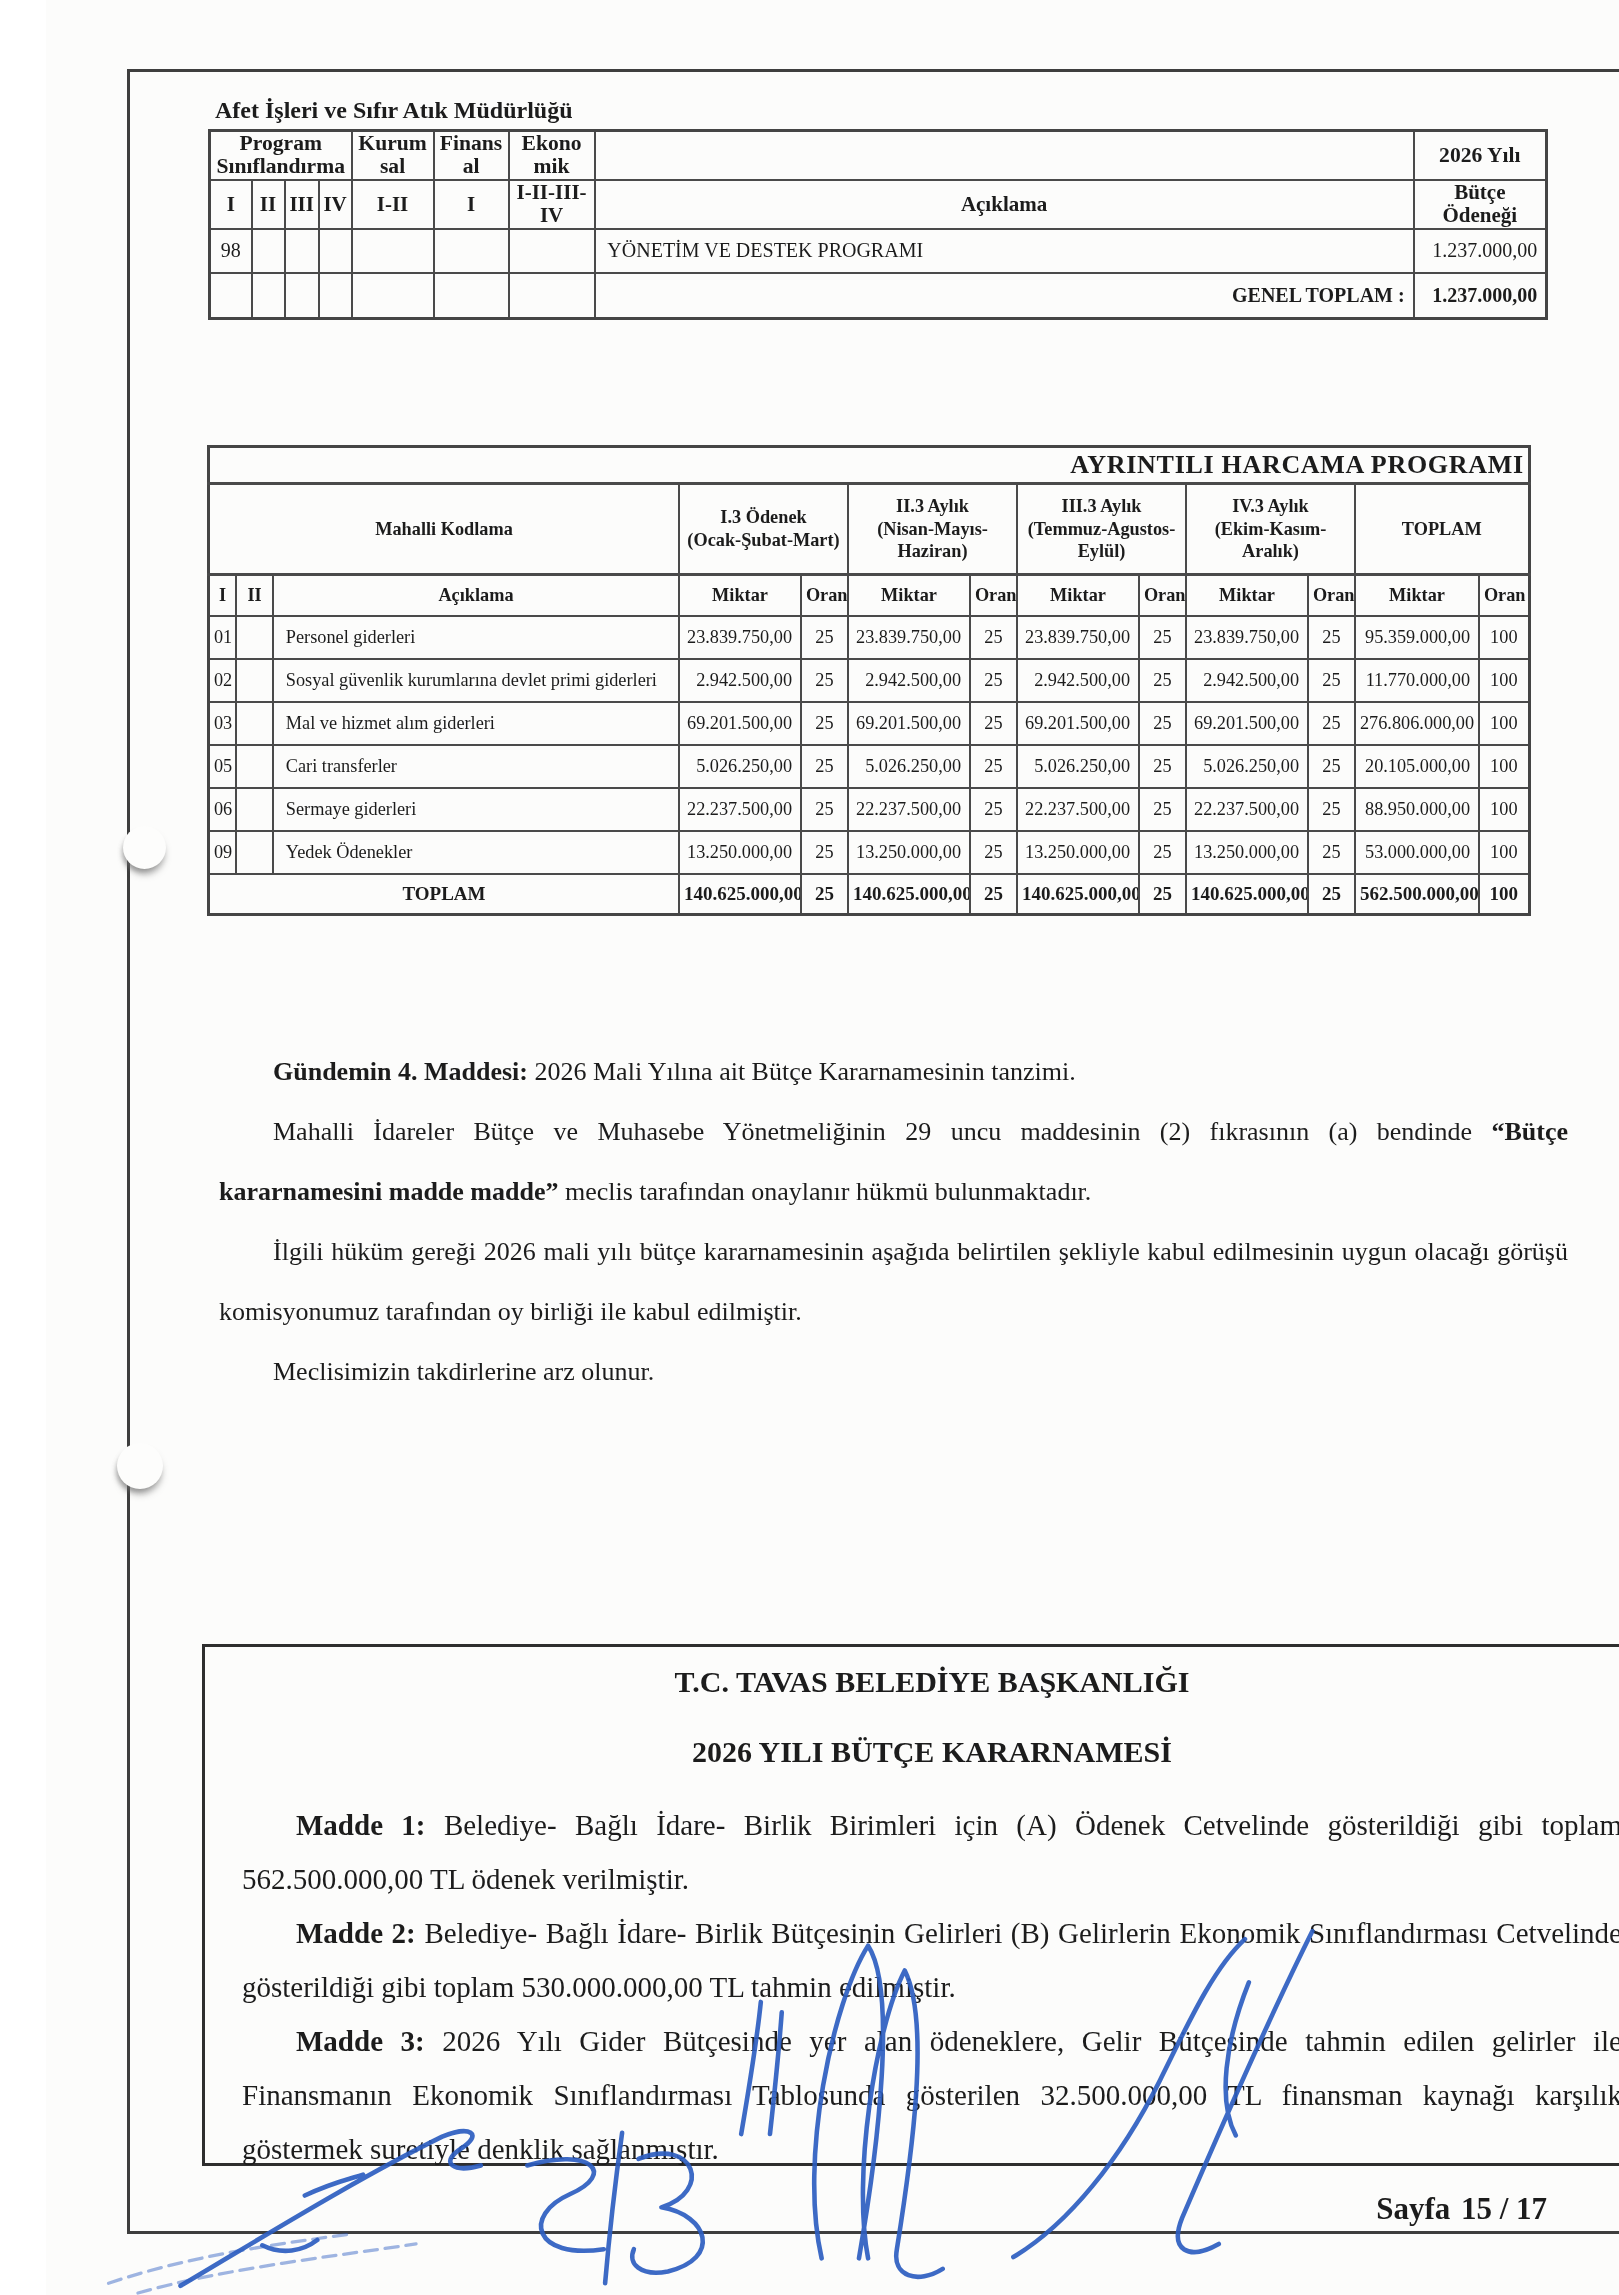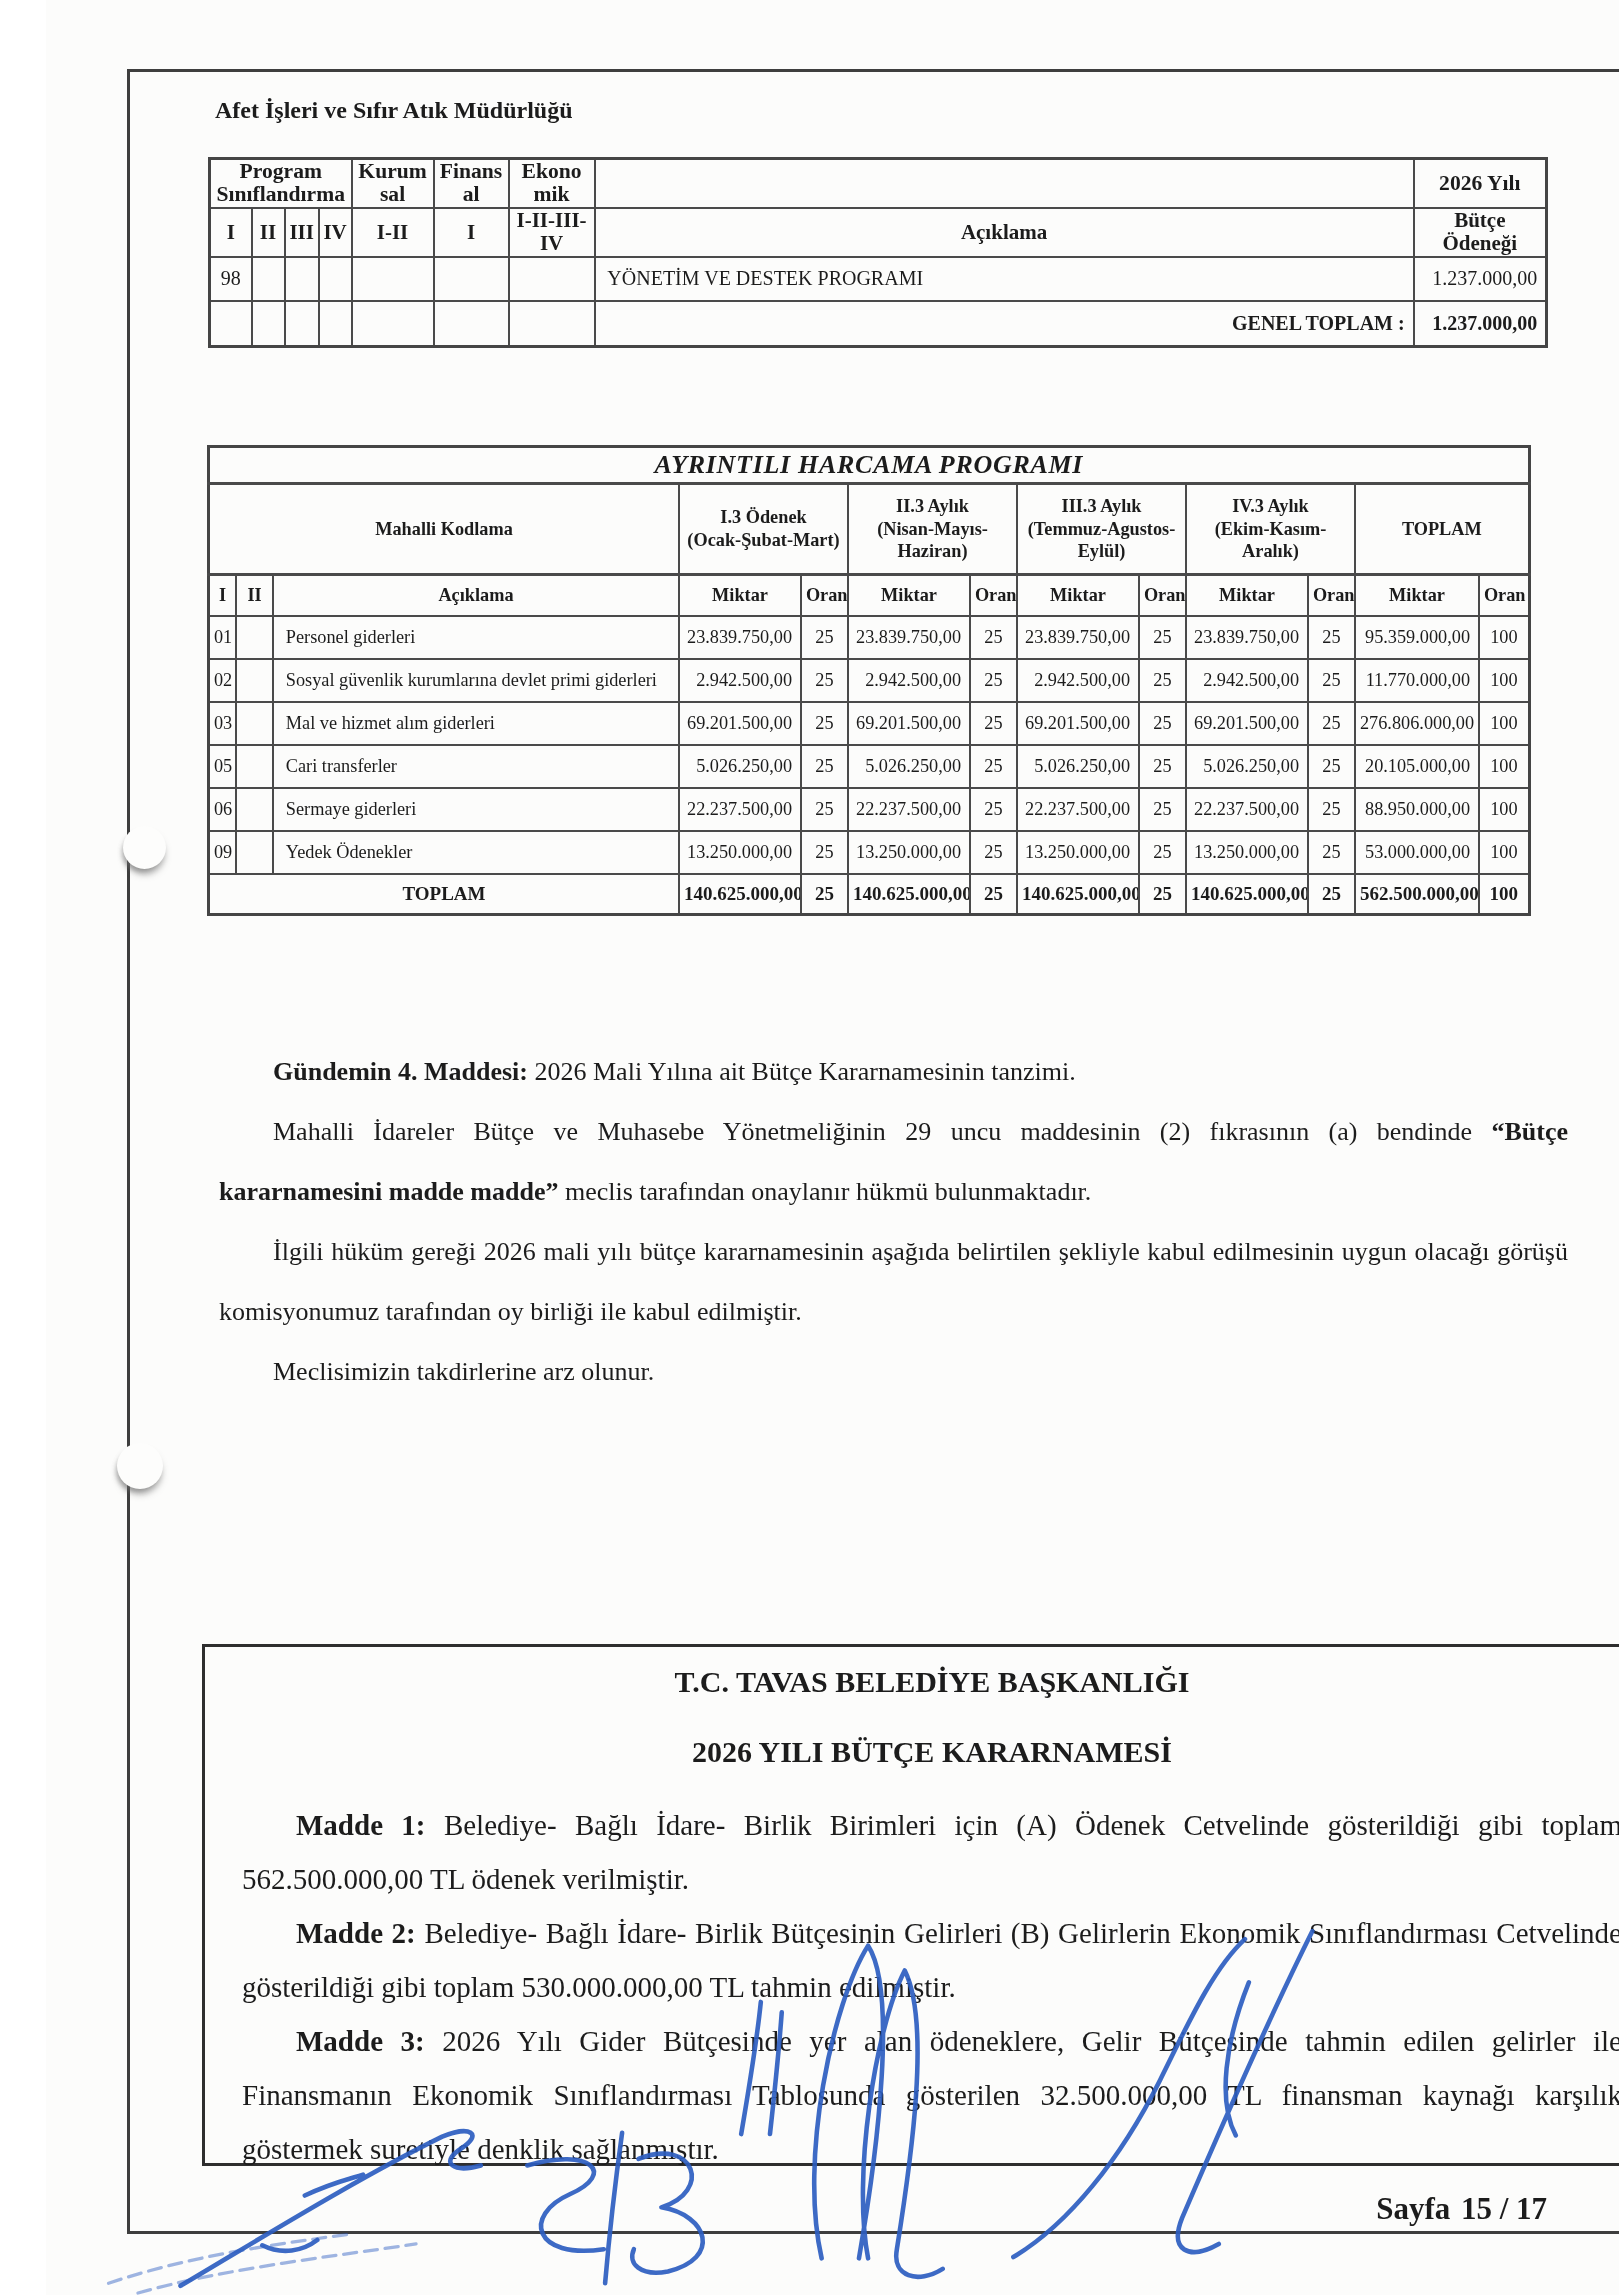--- a/index.html
+++ b/index.html
@@ -9,31 +9,31 @@
   .page-border{position:absolute;left:81px;top:69px;width:1489px;height:2159px;
                border:3.3px solid #3e3e3e;z-index:1;}
   .dept-title{position:absolute;left:169px;top:97px;font-size:24px;font-weight:bold;z-index:2;}
 
   table{border-collapse:collapse;table-layout:fixed;position:absolute;z-index:2;}
   th,td{border:2px solid #4a4a4a;padding:0 3.9px;overflow:hidden;vertical-align:middle;}
   .b{font-weight:bold}
   .c{text-align:center}.r{text-align:right;padding-right:7.9px}.l{text-align:left;padding-left:11.8px}
 
   
-  .t1{left:162px;top:157px;width:1338px;border:3.3px solid #454545;padding-left:20px;}
+  .t1{left:162px;top:129px;width:1338px;border:3.3px solid #454545;padding-left:20px;}
   .t1 th{font-weight:bold;text-align:center;}
   .t1 .h1row th{font-size:21.6px;height:41px;line-height:1.08;}
   .t1 .h2row th{font-size:21px;height:47px;line-height:1.1;}
   .t1 .drow td{height:42px;font-size:20px;}
   .t1 .grow td{height:43px;font-size:20px;}
   .bw{word-break:break-all;}
 
   
   .t2{left:161px;top:445px;width:1319px;border:3.3px solid #454545;font-size:18.3px;}
-  .t2 .trow td{height:34px;font-size:26px;font-weight:bold;text-align:center;border-bottom-width:3.3px;letter-spacing:0.7px;font-style:italic;}
+  .t2 .trow td{height:34px;font-size:26px;font-weight:bold;text-align:right;border-bottom-width:3.3px;letter-spacing:0.7px;}
   .t2 .qrow th{height:88px;font-size:18.3px;text-align:center;border-bottom-width:3.3px;line-height:1.25;}
   .ql1,.ql2{display:block;}
   .t2 .srow th{height:39px;font-size:18.3px;font-weight:bold;text-align:center;}
   .t2 .drw td{height:41px;font-size:18.3px;}
   .t2 .torow td{height:38px;font-size:19px;border-top-width:2.6px;}
 
   
   .bodytext{position:absolute;left:173px;top:1042px;width:1349px;font-size:26px;line-height:60px;z-index:2;}
   .bodytext p{margin:0;}
   .indent{text-indent:54px;}

